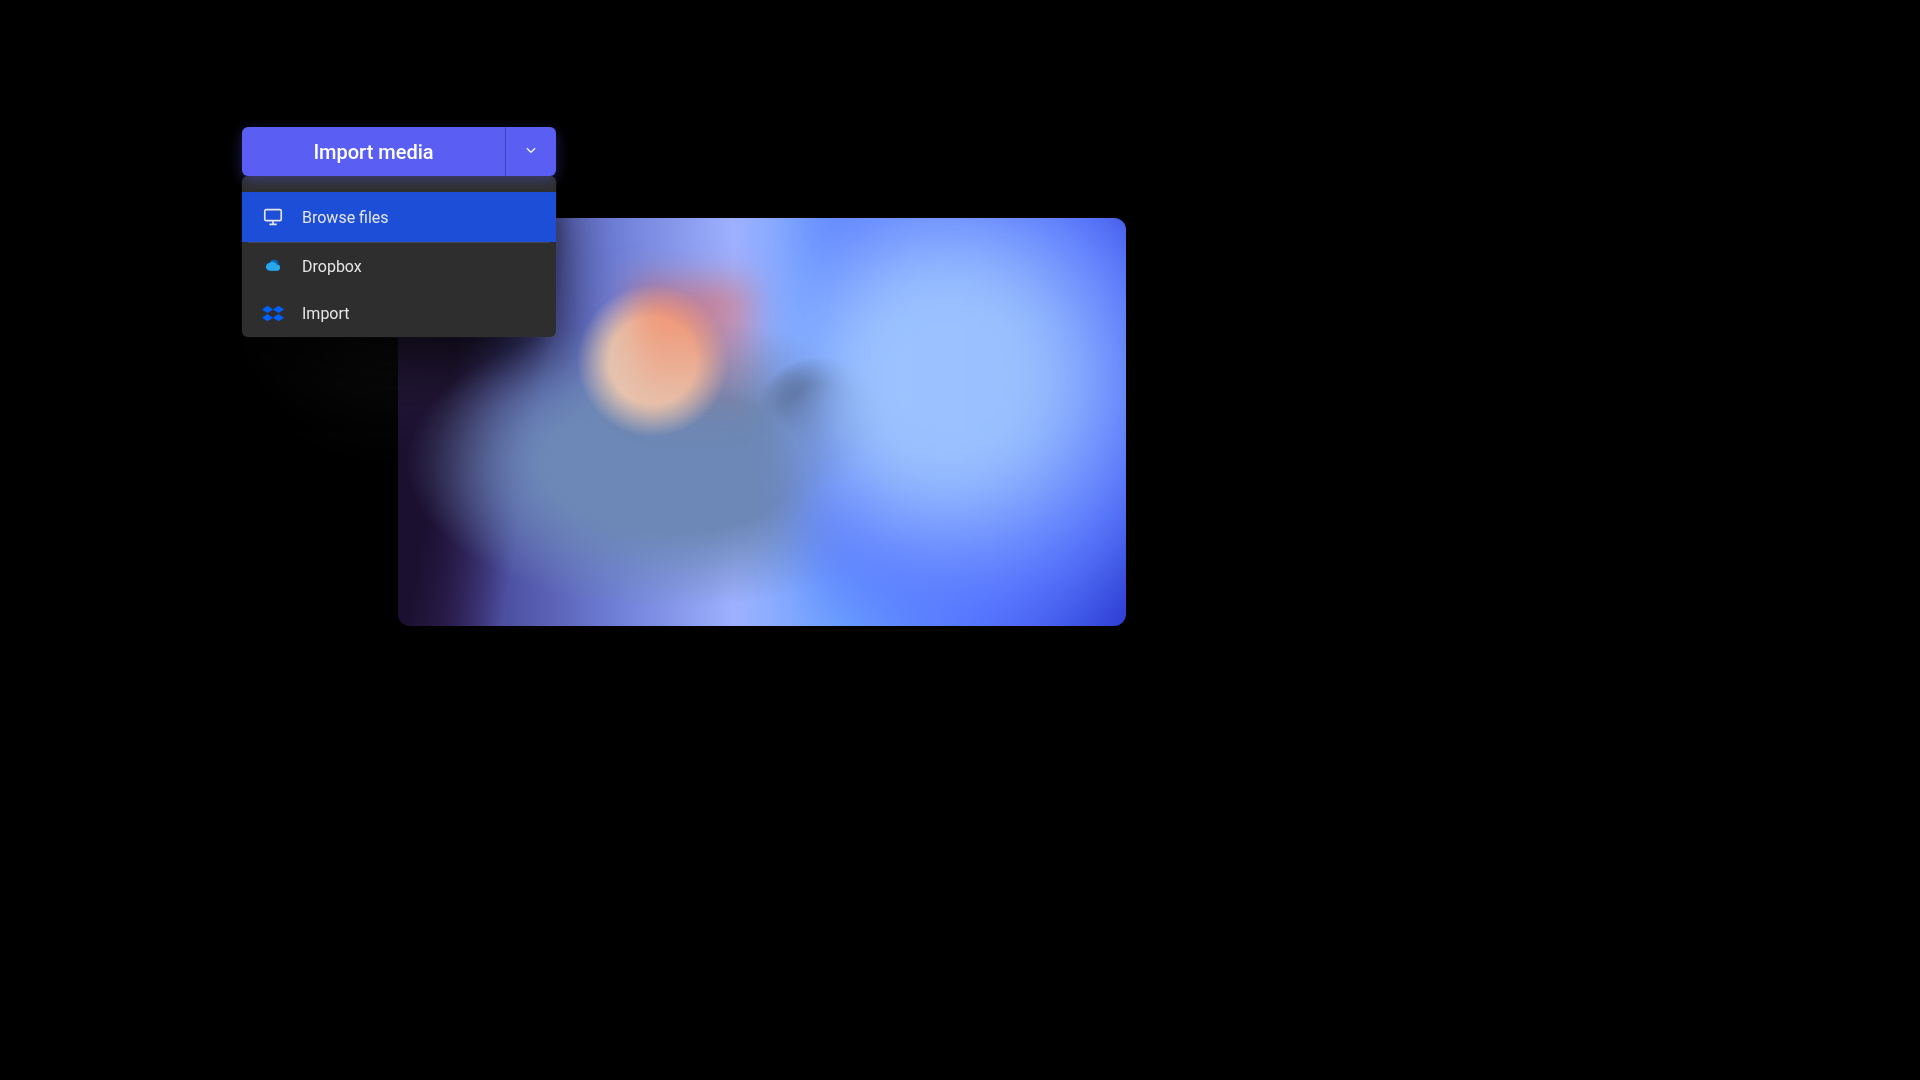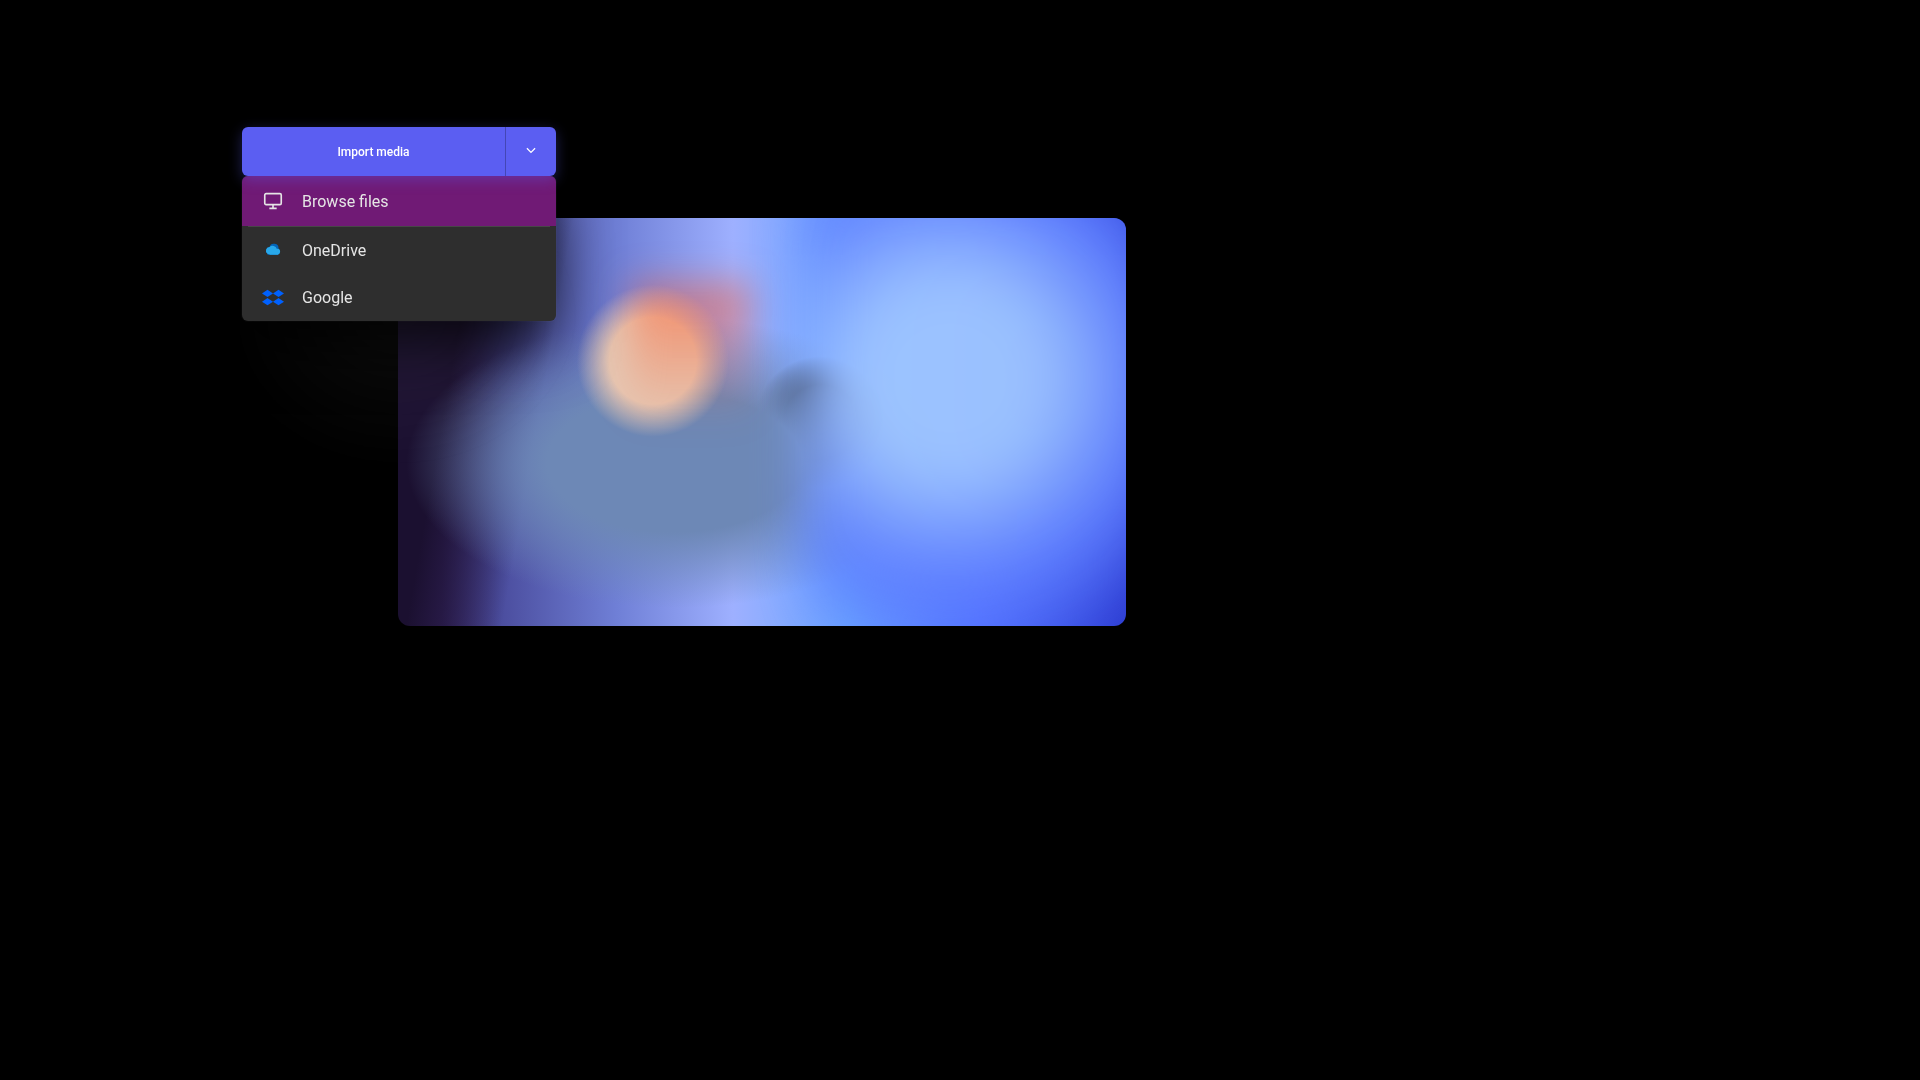--- a/index.html
+++ b/index.html
@@ -56,21 +56,21 @@
     overflow: hidden;
     background: #5b5ef2;
     box-shadow: 0 4px 14px rgba(91,94,242,.35);
     z-index: 30;
   }
   .import-main {
     flex: 1 1 auto;
     display: flex;
     align-items: center;
     justify-content: center;
-    font-size: 12px;
+    font-size: 20px;
     font-weight: 500;
     color: #fff;
     cursor: pointer;
   }
   .import-caret {
     flex: 0 0 50px;
     display: flex;
     align-items: center;
     justify-content: center;
     border-left: 1px solid rgba(0,0,0,.25);
@@ -93,21 +93,21 @@
   .dd-item {
     display: flex;
     align-items: center;
     gap: 18px;
     padding: 0 20px;
     height: 47px;
     font-size: 16px;
     color: #e5e5e5;
     cursor: pointer;
   }
-  .dd-item.highlight { background: #701a75; height: 50px; }
+  .dd-item.highlight { background: #1d4ed8; height: 50px; margin-top: 16px; }
   .dd-sep { height: 1px; background: rgba(255,255,255,.12); margin: 0 6px; }
   .dd-icon { width: 22px; height: 22px; flex: 0 0 22px; display:flex; align-items:center; justify-content:center; }
   .dd-icon svg { width: 100%; height: 100%; }
 
   
   .halo {
     position: absolute;
     left: 214px; top: 160px; width: 370px; height: 310px;
     background: radial-gradient(ellipse at 50% 50%, rgba(255,255,255,.05), transparent 70%);
     filter: blur(8px);
@@ -147,30 +147,30 @@
 
   <div class="dd-sep"></div>
 
   <div class="dd-item">
     <span class="dd-icon">
       <svg viewBox="0 0 24 24">
         <path fill="#0364B8" d="M6 15a4 4 0 0 1 2.2-7.3A5 5 0 0 1 18 9.5 3.6 3.6 0 0 1 17.4 16H6z"></path>
         <path fill="#28A8EA" d="M9 16h8.4A3.6 3.6 0 0 0 18 9.5c-.6-.1-1.2 0-1.7.2A5 5 0 0 0 8.2 7.7 4 4 0 0 0 6 15"></path>
       </svg>
     </span>
-    <span>OneDrive</span>
+    <span>Dropbox</span>
   </div>
 
 
   <div class="dd-item">
     <span class="dd-icon">
       <svg viewBox="0 0 24 24" fill="#0061FE">
         <polygon points="6,3 12,7 6,11 0,7"></polygon>
         <polygon points="18,3 24,7 18,11 12,7"></polygon>
         <polygon points="6,12 12,16 6,20 0,16"></polygon>
         <polygon points="18,12 24,16 18,20 12,16"></polygon>
       </svg>
     </span>
-    <span>Google</span>
+    <span>Import</span>
   </div>
 
 
 </div>
 
 </body></html>

